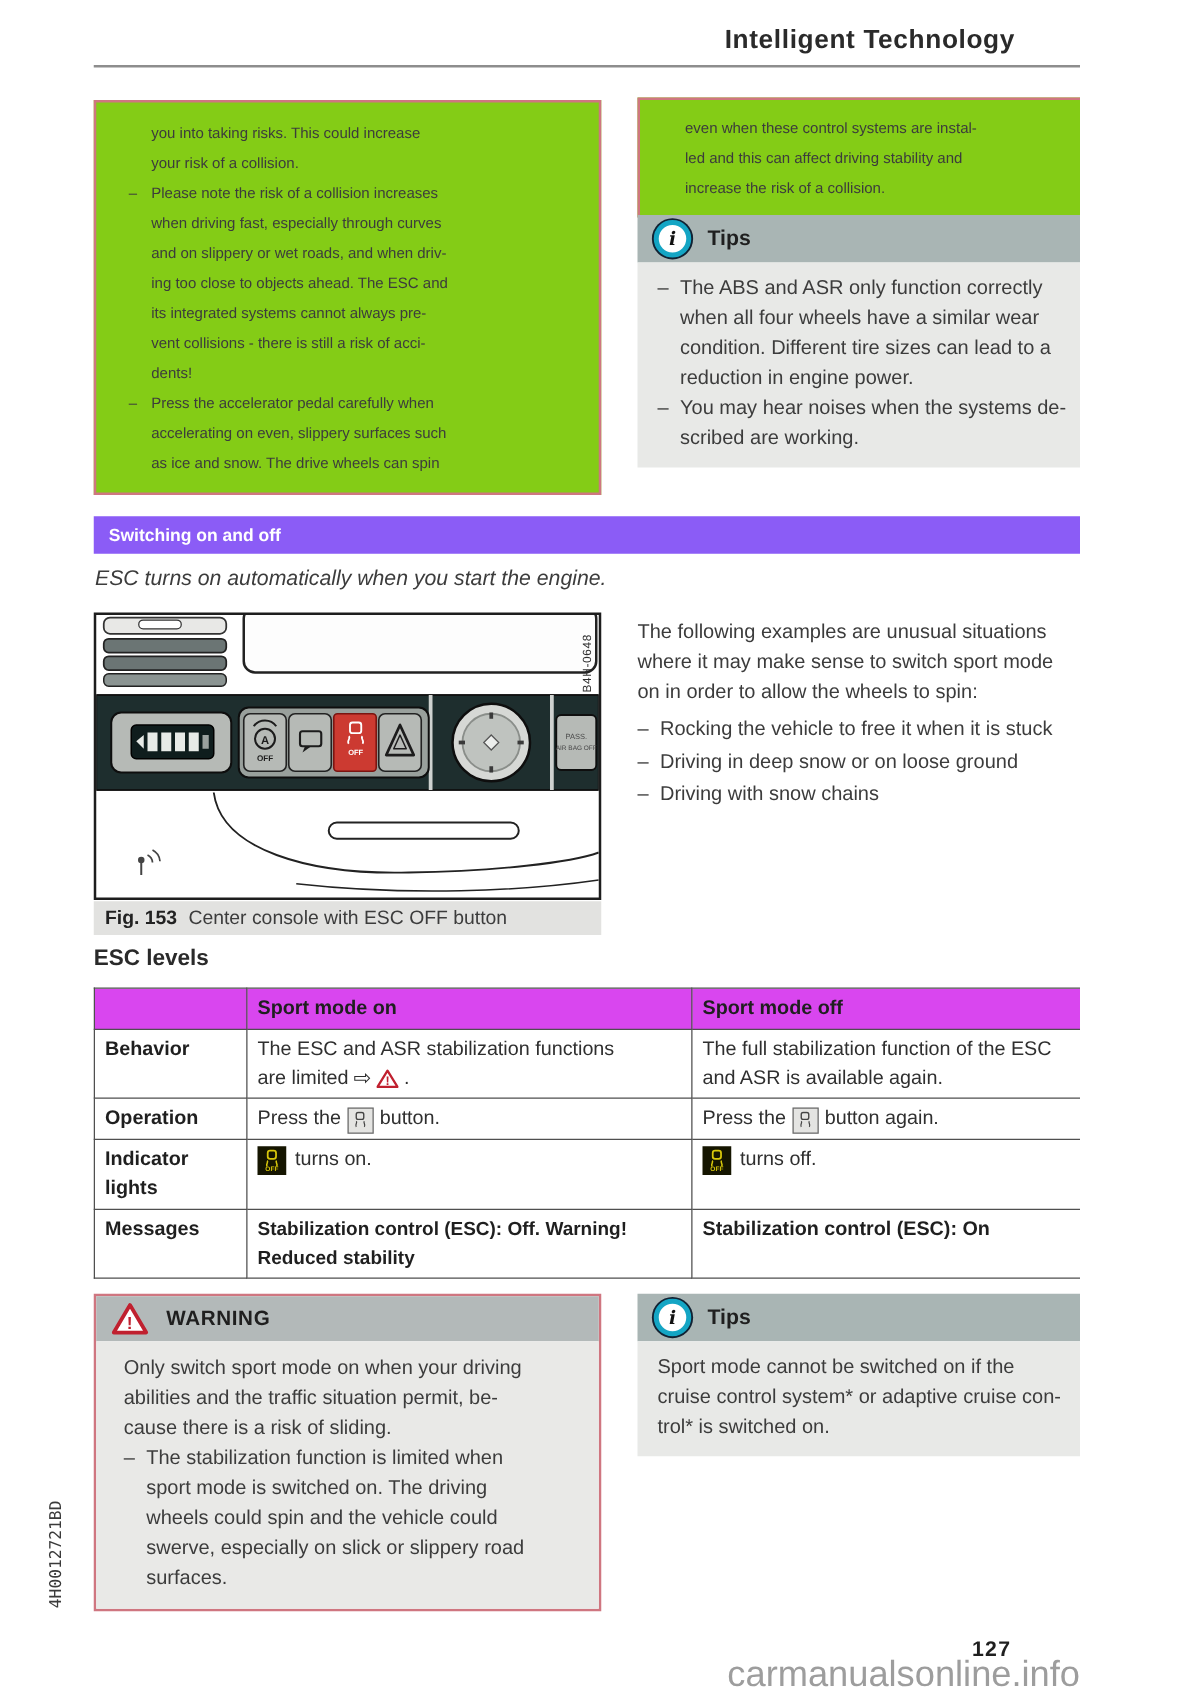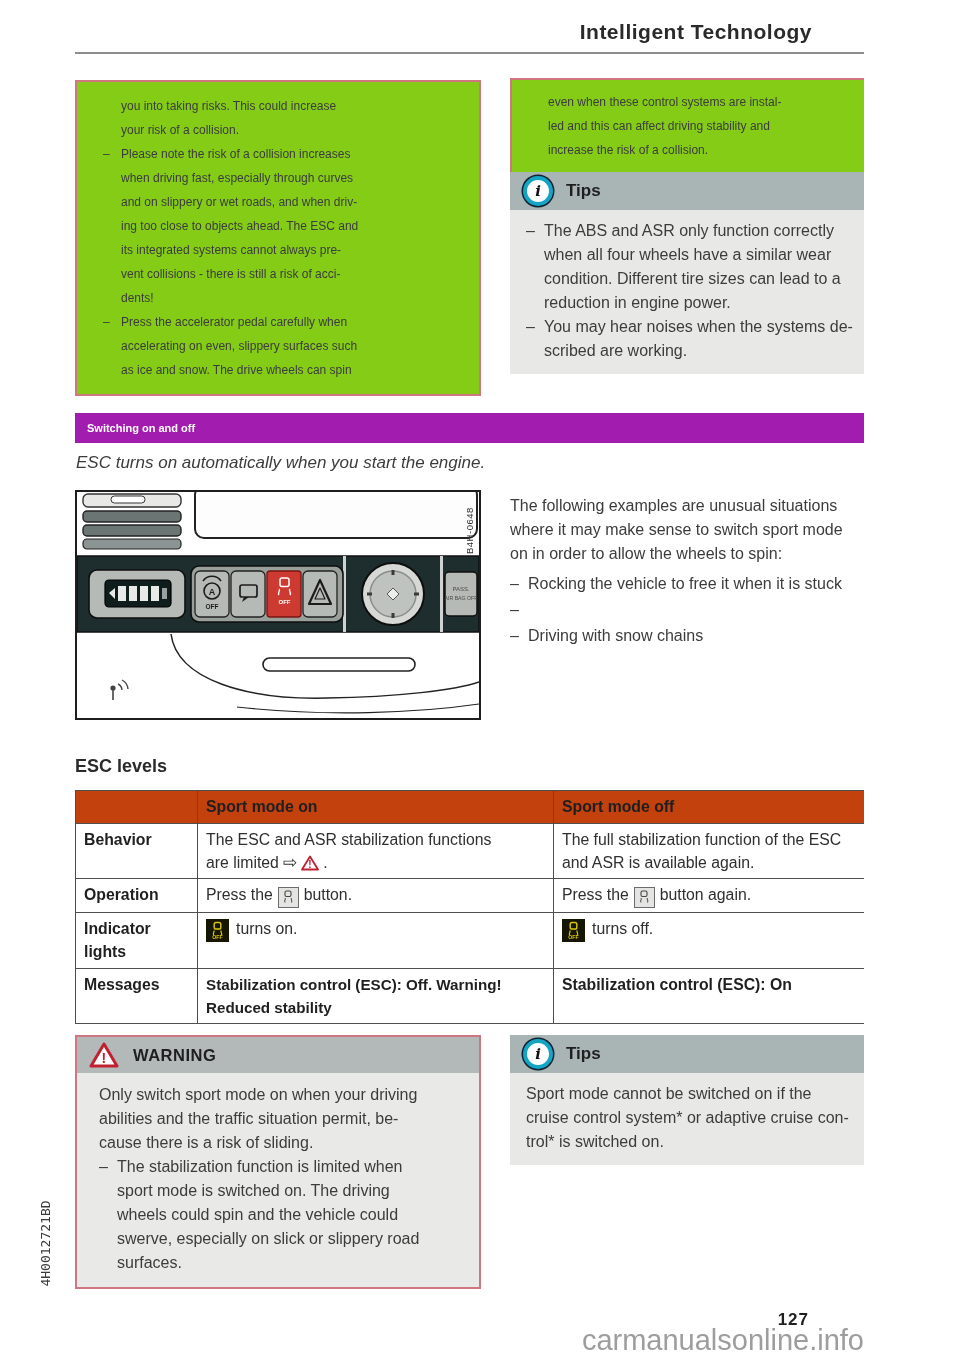--- a/index.html
+++ b/index.html
@@ -18,38 +18,38 @@
   .bullet .btxt{white-space:pre-line;}
   
   .bandbox{box-sizing:border-box;}
   .band-head{background:#a9b5b4;height:38px;display:flex;align-items:center;gap:13px;
              padding-left:13px;font-weight:bold;font-size:17px;color:#1f1f1f;box-sizing:border-box;}
   .band-body{background:#e8e9e7;padding:9px 12px 11px 16px;font-size:16px;line-height:24px;box-sizing:border-box;}
   .info-icon{width:22px;height:22px;border-radius:50%;background:#fff;border:4px solid #14a5c4;
              box-shadow:0 0 0 1.5px #123;display:flex;align-items:center;justify-content:center;
              font-family:"DejaVu Serif",serif;font-weight:bold;font-style:italic;font-size:15px;color:#111;flex:none;}
   
-  .banner{left:75px;top:413px;width:833px;height:30px;background:#a21caf;color:#fff;
-          font-size:11px;font-weight:bold;line-height:30px;padding-left:12px;box-sizing:border-box;}
+  .banner{left:75px;top:413px;width:833px;height:30px;background:#8b5cf6;color:#fff;
+          font-size:14px;font-weight:bold;line-height:30px;padding-left:12px;box-sizing:border-box;}
   .italic-intro{left:76px;top:453px;font-size:17px;font-style:italic;color:#3c3c3c;text-align:center;}
   
   .figure{left:75px;top:490px;width:406px;}
   .fig-img{height:230px;border:2px solid #1d1d1d;background:#fff;box-sizing:border-box;}
   .fig-cap{background:#e2e2e0;height:27px;line-height:27px;font-size:15.5px;padding-left:9px;margin-top:1px;}
   .fig-cap b{margin-right:9px;color:#222;}
   
   .rcol-text{left:510px;top:494px;width:400px;font-size:16px;line-height:24px;}
   .rcol-text .para{margin-bottom:5px;}
   .rlist .bullet{margin-left:0;line-height:26px;}
   
   .esc-heading{left:75px;top:756px;font-size:18px;font-weight:bold;color:#2a2a2a;}
   table.esc{left:75px;top:790px;border-collapse:collapse;table-layout:fixed;width:833px;
             font-size:15.8px;line-height:23px;color:#2f2f2f;}
   table.esc td,table.esc th{border:1.5px solid #4f4f4f;padding:4px 8px;vertical-align:top;text-align:left;}
-  table.esc thead th{background:#c2410c;font-weight:bold;color:#1f1f1f;height:24px;}
+  table.esc thead th{background:#d946ef;font-weight:bold;color:#1f1f1f;height:24px;}
   td.rowlabel{font-weight:bold;color:#1f1f1f;}
   .inline-row{display:flex;align-items:center;flex-wrap:wrap;gap:4px;}
   .arrow{font-size:17px;color:#2f2f2f;}
   .esc-btn-icon{display:inline-flex;width:19px;height:19px;border:1.2px solid #6b6b6b;background:#e4e4e2;
                 align-items:center;justify-content:center;margin:0 5px;vertical-align:-4px;}
   .ind-icon{display:inline-flex;width:23px;height:23px;background:#151500;align-items:center;
             justify-content:center;margin-right:7px;vertical-align:-6px;}
   .boldcell{font-weight:bold;color:#1f1f1f;}
   
   .warnbox{left:75px;top:1035px;width:406px;border:2px solid #cf7680;box-sizing:border-box;}
@@ -207,35 +207,39 @@
         <g>
           <line x1="36" y1="208" x2="36" y2="198" stroke="#444" stroke-width="1.6"></line>
           <circle cx="36" cy="196" r="2.6" fill="#444"></circle>
           <path d="M41 192 a7 7 0 0 1 4 6" fill="none" stroke="#444" stroke-width="1.4"></path>
           <path d="M45 188 a11 11 0 0 1 6 9" fill="none" stroke="#444" stroke-width="1.4"></path>
         </g>
 
         <text transform="translate(396,62) rotate(-90)" font-size="9.5" fill="#2f2f2f" letter-spacing="0.5">B4H-0648</text>
       </svg>
     </div>
+    <div class="fig-cap">
+      <b>Fig. 153</b><span>Center console with ESC OFF button</span>
+    </div>
   </div>
 
   <div class="abs rcol-text">
     <div class="para lines">The following examples are unusual situations
 where it may make sense to switch sport mode
 on in order to allow the wheels to spin:</div>
     <div class="rlist">
 
         <div class="bullet">
           <span class="dash">–</span>
           <span class="btxt">Rocking the vehicle to free it when it is stuck</span>
         </div>
 
         <div class="bullet">
           <span class="dash">–</span>
+          <span class="btxt">Driving in deep snow or on loose ground</span>
         </div>
 
         <div class="bullet">
           <span class="dash">–</span>
           <span class="btxt">Driving with snow chains</span>
         </div>
       </div>
   </div>
 
   <div class="abs esc-heading">ESC levels</div>

